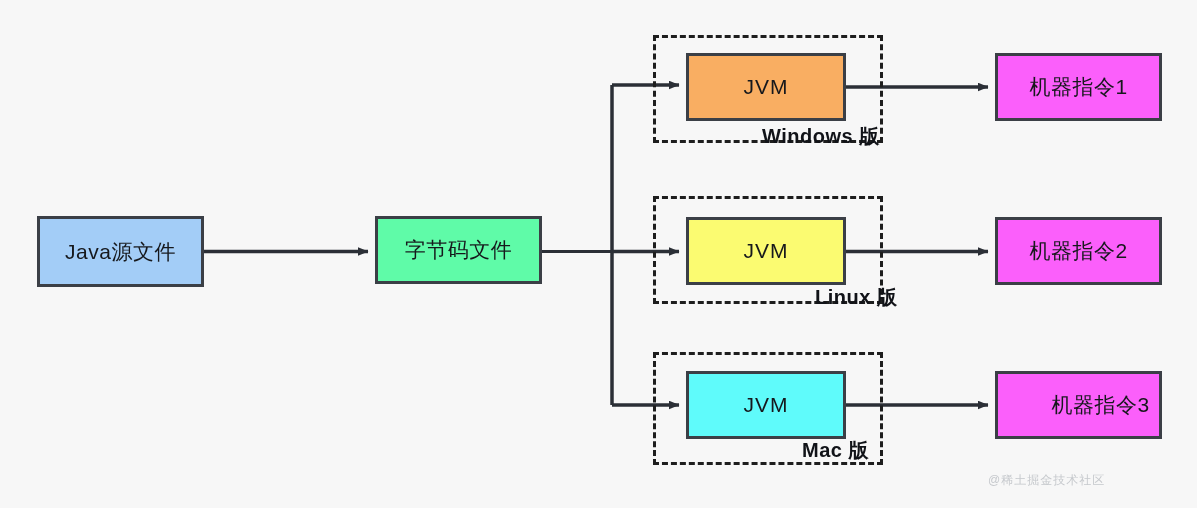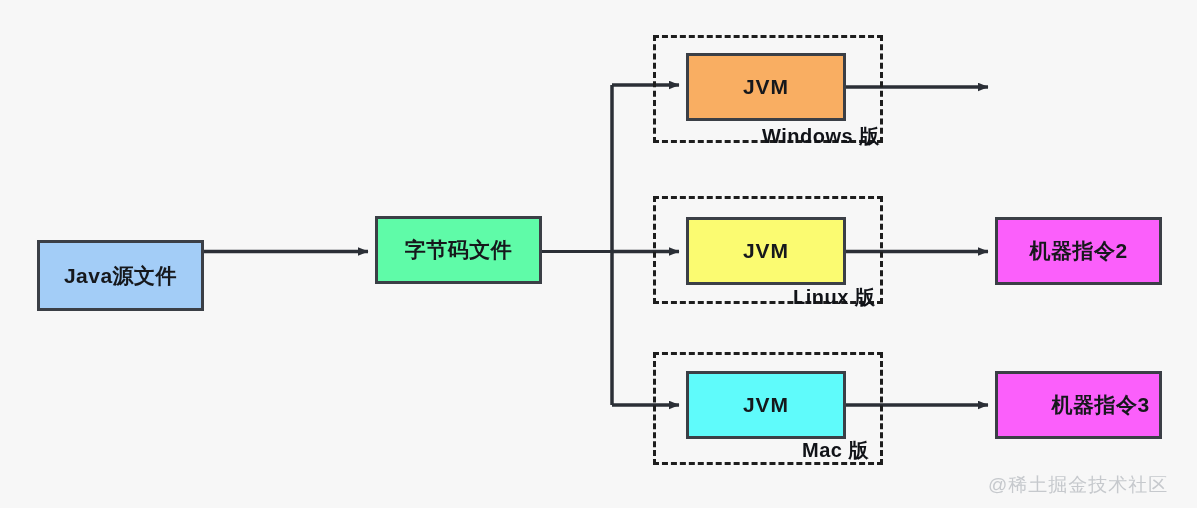--- a/index.html
+++ b/index.html
@@ -22,21 +22,21 @@
     height: 508px;
     pointer-events: none;
   }
   .node {
     position: absolute;
     box-sizing: border-box;
     border: 3px solid #3b3f46;
     display: flex;
     align-items: center;
     justify-content: center;
-    font-weight: bold;
+    font-weight: normal;
     color: #16181c;
     letter-spacing: 0.5px;
   }
   .node-blue   { background: #a3cdf7; }
   .node-green  { background: #5ffba8; }
   .node-orange { background: #f9ae62; }
   .node-yellow { background: #fbfb71; }
   .node-cyan   { background: #5ffbfb; }
   .node-magenta{ background: #fb5ffb; }
 
@@ -52,21 +52,21 @@
   .group-caption {
     position: absolute;
     font-size: 20px;
     font-weight: bold;
     color: #111318;
     white-space: nowrap;
     letter-spacing: 0.5px;
   }
   .watermark {
     position: absolute;
-    font-size: 19px;
+    font-size: 12px;
     color: #c6c9cd;
     white-space: nowrap;
     letter-spacing: 1px;
   }
 </style>
 </head>
 <body>
 
 <div id="canvas">
 
@@ -91,48 +91,51 @@
 
     <path d="M846,87 L988,87" stroke="#2b2f36" stroke-width="3.5" fill="none" marker-end="url(#arrow)"></path>
     <path d="M846,251.5 L988,251.5" stroke="#2b2f36" stroke-width="3.5" fill="none" marker-end="url(#arrow)"></path>
     <path d="M846,405 L988,405" stroke="#2b2f36" stroke-width="3.5" fill="none" marker-end="url(#arrow)"></path>
   </svg>
 
   <div class="group-box" style="left:653px; top:35px; width:230px; height:108px;"></div>
   <div class="group-box" style="left:653px; top:196px; width:230px; height:108px;"></div>
   <div class="group-box" style="left:653px; top:352px; width:230px; height:113px;"></div>
 
-  <div class="node node-blue" style="left:37px; top:216px; width:167px; height:71px;margin-top:24px;">
+  <div class="node node-blue" style="left:37px; top:216px; width:167px; height:71px;">
     <span class="cn-label">Java源文件</span>
   </div>
 
   <div class="node node-green" style="left:375px; top:216px; width:167px; height:68px;">
     <span class="cn-label">字节码文件</span>
   </div>
 
   <div class="node node-orange" style="left:686px; top:53px; width:160px; height:68px;">
     <span class="jvm-label">JVM</span>
   </div>
 
   <div class="node node-yellow" style="left:686px; top:217px; width:160px; height:68px;">
     <span class="jvm-label">JVM</span>
   </div>
 
   <div class="node node-cyan" style="left:686px; top:371px; width:160px; height:68px;">
     <span class="jvm-label">JVM</span>
   </div>
 
+  <div class="node node-magenta" style="left:995px; top:53px; width:167px; height:68px;">
+    <span class="cn-label">机器指令1</span>
+  </div>
 
   <div class="node node-magenta" style="left:995px; top:217px; width:167px; height:68px;text-align:center;">
     <span class="cn-label">机器指令2</span>
   </div>
 
   <div class="node node-magenta" style="left:995px; top:371px; width:167px; height:68px;padding-left:44px;">
     <span class="cn-label">机器指令3</span>
   </div>
 
   <div class="group-caption" style="left:762px; top:123px;">Windows 版</div>
-  <div class="group-caption" style="left:793px; top:284px;">Linux 版</div>
+  <div class="group-caption" style="left:815px; top:284px;">Linux 版</div>
   <div class="group-caption" style="left:802px; top:437px;">Mac 版</div>
 
   <div class="watermark" style="left:988px; top:472px;">@稀土掘金技术社区</div>
 
 </div>
 
 </body></html>

